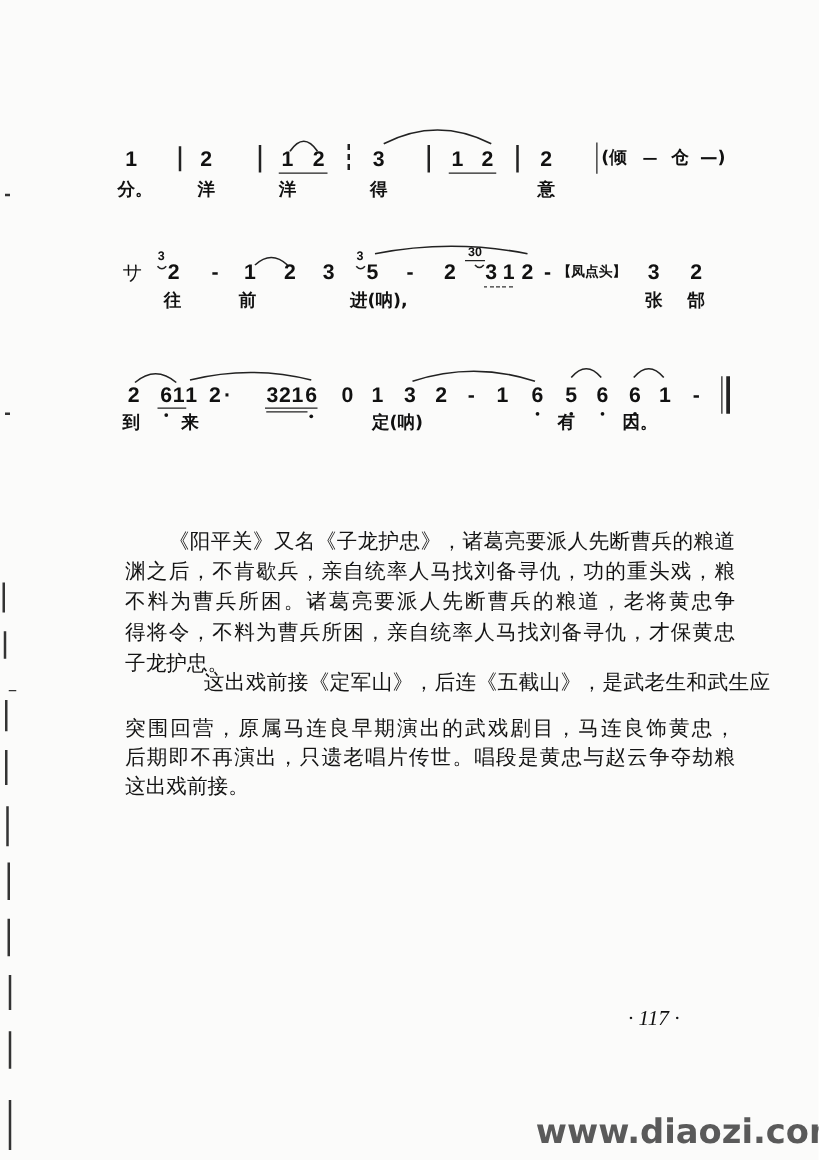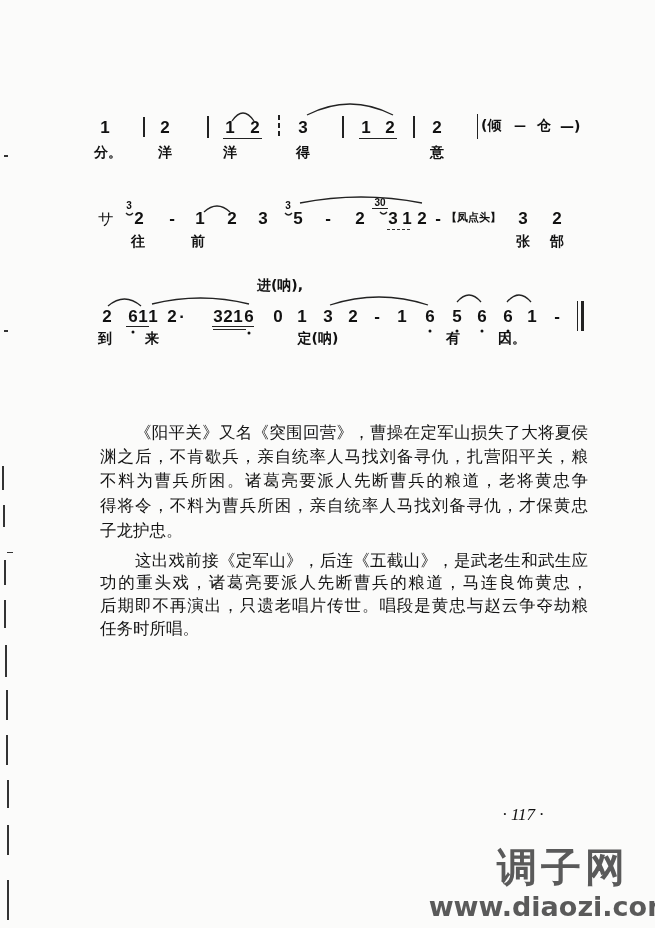--- a/index.html
+++ b/index.html
@@ -157,21 +157,21 @@
         <div class="note" style="left: 523px; top: 218px;">3</div>
         <div class="note" style="left: 557px; top: 218px;">2</div>
         <div class="grace" style="left: 129px; top: 206px;">3</div>
         <div class="grace" style="left: 288px; top: 206px;">3</div>
         <div class="grace" style="left: 380px; top: 203px;">30</div>
         <div class="mark" style="left: 446px; top: 217px; font-size: 11px;">【凤点头】</div>
         <div class="uline" style="left: 372px; top: 208px; width: 16px;"></div>
         <div class="uline dashed" style="left: 387px; top: 229px; width: 25px;"></div>
         <div class="lyric" style="left: 138px; top: 241px;">往</div>
         <div class="lyric" style="left: 198px; top: 241px;">前</div>
-        <div class="lyric" style="left: 280px; top: 241px; margin-top: 44px;">进(呐),</div>
+        <div class="lyric" style="left: 303px; top: 241px;">进(呐),</div>
         <div class="lyric" style="left: 523px; top: 241px;">张</div>
         <div class="lyric" style="left: 557px; top: 241px;">郜</div>
       </div>
       <div class="score-line">
         <div class="note" style="left: 107px; top: 316px;">2</div>
         <div class="note" style="left: 133px; top: 316px;">6</div>
         <div class="note" style="left: 143px; top: 316px;">1</div>
         <div class="note" style="left: 153px; top: 316px;">1</div>
         <div class="note" style="left: 172px; top: 316px;">2</div>
         <div class="note" style="left: 182px; top: 316px;">·</div>
@@ -218,35 +218,34 @@
       <path d="M285 213 Q288.5 217 292 213" fill="none" stroke="#222" stroke-width="1.3"></path>
       <path d="M380 212 Q383.5 216 387 212" fill="none" stroke="#222" stroke-width="1.3"></path>
       <path d="M108 306 Q124.5 292 141 306" fill="none" stroke="#222" stroke-width="1.3"></path>
       <path d="M152 304 Q200.5 292 249 304" fill="none" stroke="#222" stroke-width="1.3"></path>
       <path d="M330 305 Q379 289 428 305" fill="none" stroke="#222" stroke-width="1.3"></path>
       <path d="M457 302 Q469 288 481 302" fill="none" stroke="#222" stroke-width="1.3"></path>
       <path d="M507 302 Q519 288 531 302" fill="none" stroke="#222" stroke-width="1.3"></path>
     </svg>
 
   <div>
-    <div class="para-line indent just" style="top:422px;">《阳平关》又名《突围回营》，曹操在定军山损失了大将夏侯</div>
-    <div class="para-line just" style="top:446px;">渊之后，不肯歇兵，亲自统率人马找刘备寻仇，扎营阳平关，粮</div>
+    <div class="para-line indent just" style="top:422px;">《阳平关》又名《子龙护忠》，诸葛亮要派人先断曹兵的粮道</div>
+    <div class="para-line just" style="top:446px;">渊之后，不肯歇兵，亲自统率人马找刘备寻仇，功的重头戏，粮</div>
     <div class="para-line just" style="top:470px;">不料为曹兵所困。诸葛亮要派人先断曹兵的粮道，老将黄忠争</div>
     <div class="para-line just" style="top:495px;">得将令，不料为曹兵所困，亲自统率人马找刘备寻仇，才保黄忠</div>
     <div class="para-line" style="top:520px;">子龙护忠。</div>
 
-    <div class="para-line indent just" style="top:550px;">这出戏前接《定军山》，后连《五截山》，是武老生和武生应</div>
-    <div class="para-line just" style="top:572px;">功的重头戏，诸葛亮要派人先断曹兵的粮道，马连良饰黄忠，</div>
+    <div class="para-line indent just" style="top:535px;margin-left:28px;">这出戏前接《定军山》，后连《五截山》，是武老生和武生应</div>
+    <div class="para-line just" style="top:572px;">突围回营，原属马连良早期演出的武戏剧目，马连良饰黄忠，</div>
     <div class="para-line just" style="top:595px;">后期即不再演出，只遗老唱片传世。唱段是黄忠与赵云争夺劫粮</div>
-    <div class="para-line" style="top:618px;">任务时所唱。</div>
+    <div class="para-line" style="top:618px;">这出戏前接。</div>
   </div>
 
   <div class="page-number">· 117 ·</div>
 
-  <div class="wm-title">调子网</div>
   <div class="wm-url">www.diaozi.com</div>
 
   <div>
     <div class="edge-mark" style="left:4px;top:155px;width:4px;height:1.5px;"></div>
     <div class="edge-mark" style="left:4px;top:330px;width:4px;height:1.5px;"></div>
     <div class="edge-mark" style="left:2px;top:466px;width:2px;height:24px;"></div>
     <div class="edge-mark" style="left:3px;top:505px;width:1.5px;height:22px;"></div>
     <div class="edge-mark" style="left:7px;top:552px;width:6px;height:1.2px;"></div>
     <div class="edge-mark" style="left:4px;top:560px;width:1.5px;height:25px;"></div>
     <div class="edge-mark" style="left:4px;top:600px;width:1.5px;height:28px;"></div>

